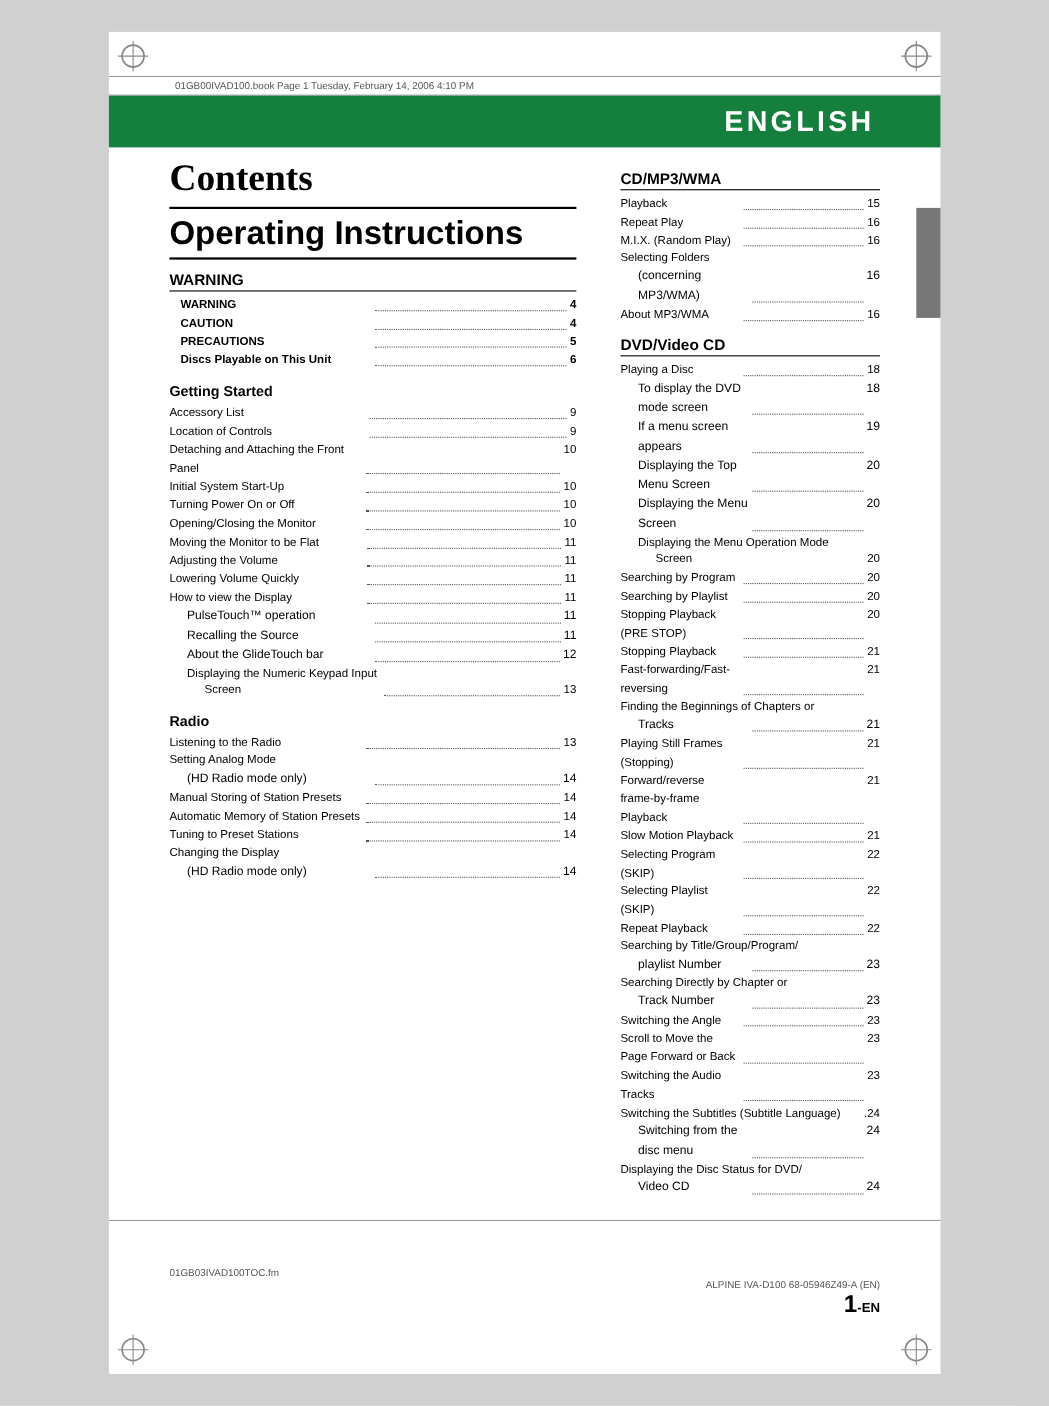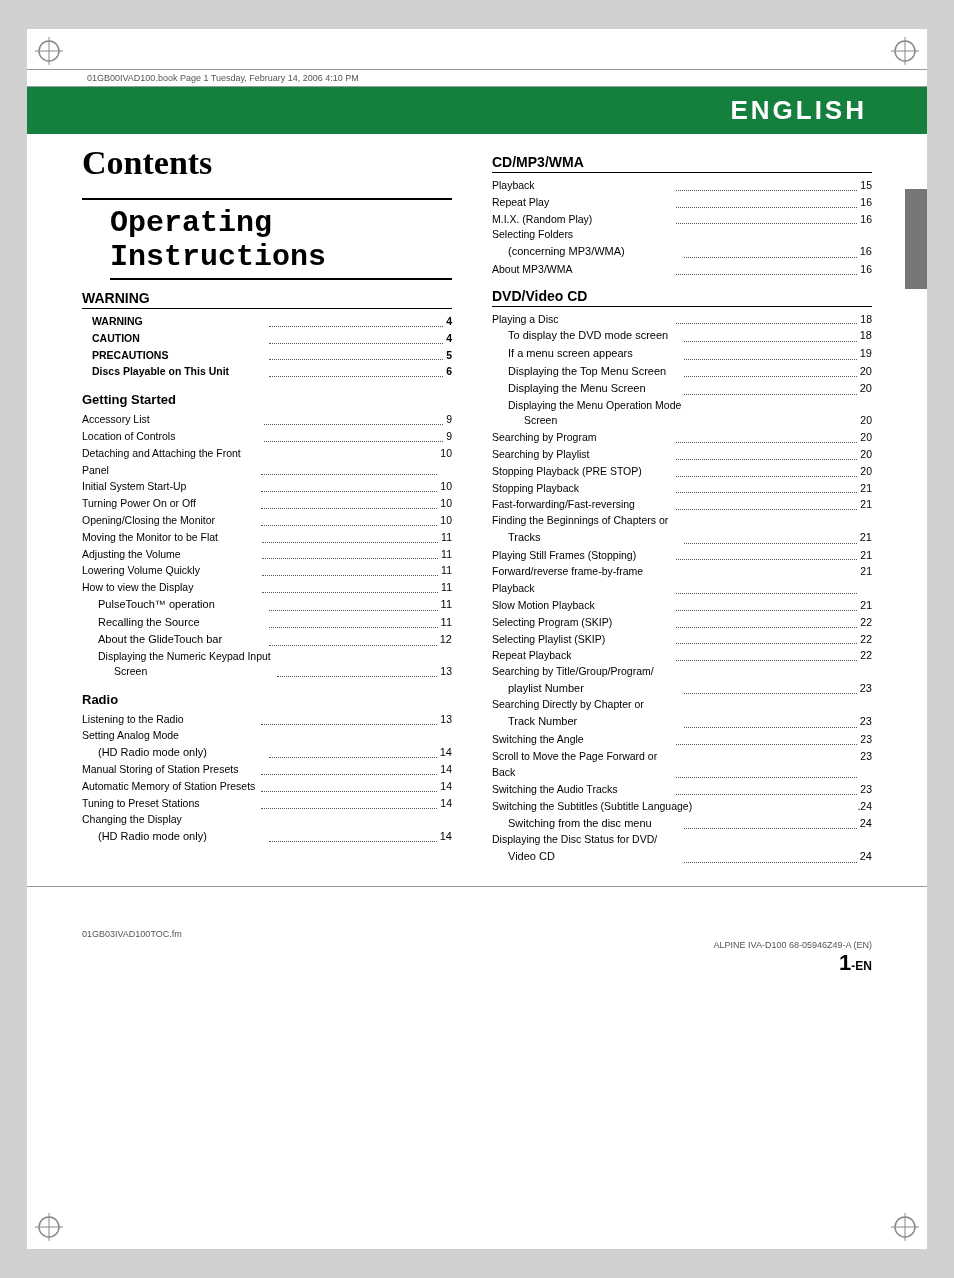--- a/index.html
+++ b/index.html
@@ -6,21 +6,21 @@
     body {
       background: #d0d0d0;
       font-family: Arial, sans-serif;
       width: 954px;
       min-height: 1278px;
       display: flex;
       align-items: center;
       justify-content: center;
     }
     .page {
-      width: 900px;
+      width: 756px;
       min-height: 1220px;
       background: #ffffff;
       position: relative;
       padding: 0;
     }
     
     .corner-mark {
       position: absolute;
       width: 28px;
       height: 28px;
@@ -68,31 +68,30 @@
     .right-col {
       flex: 1;
       padding-left: 20px;
     }
 
     h1.contents-title {
       font-size: 34px;
       font-weight: bold;
       font-family: 'Times New Roman', serif;
       border-bottom: 2px solid #000;
-      padding-bottom: 16px;
+      padding-bottom: 6px;
       margin-bottom: 6px;
     }
     h2.operating-title {
       font-size: 30px;
       font-weight: bold;
-      font-family: Liberation Mono, monospace;
+      font-family: Liberation Sans, sans-serif;
       border-bottom: 2px solid #000;
       padding-bottom: 4px;
       margin-bottom: 10px;
-      margin-left: 28px;
     }
     h3.section-heading {
       font-size: 14px;
       font-weight: bold;
       margin: 10px 0 4px 0;
       border-bottom: 1px solid #000;
       padding-bottom: 2px;
     }
     h3.subsection-heading {
       font-size: 13px;

